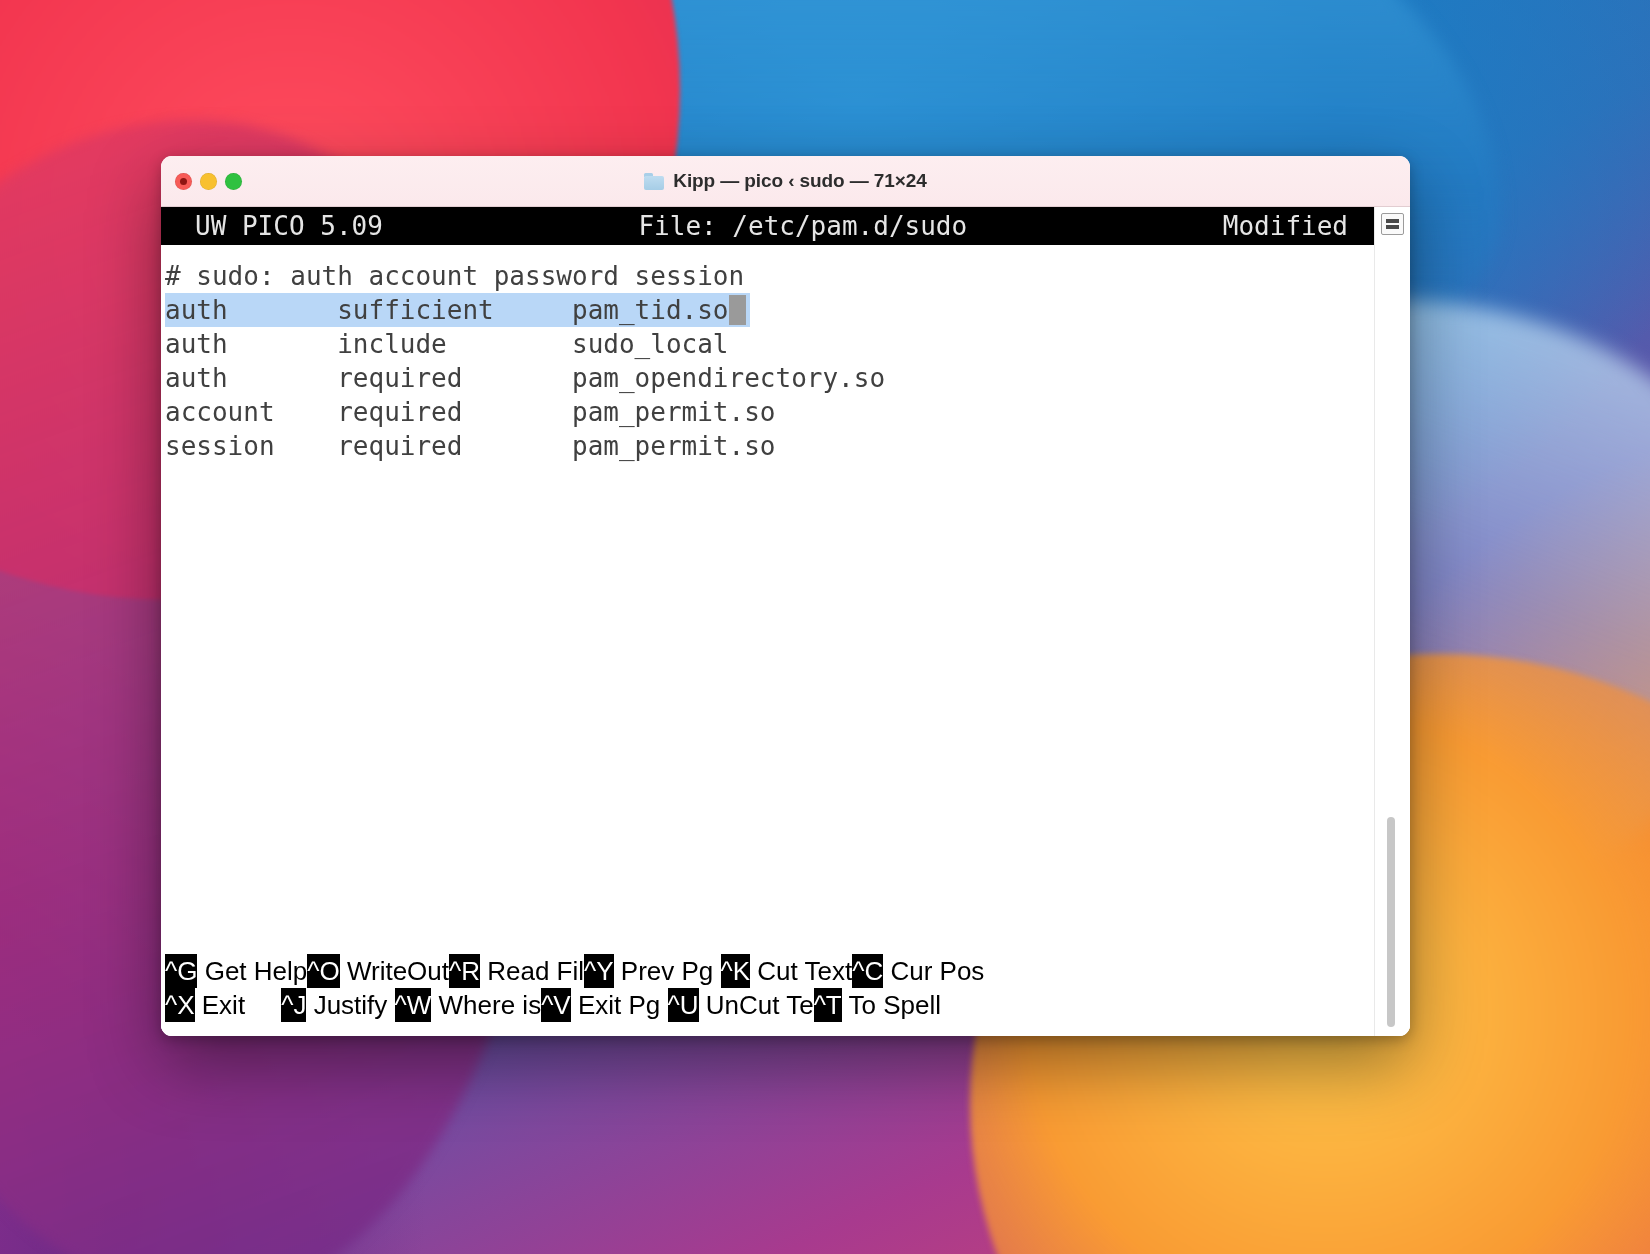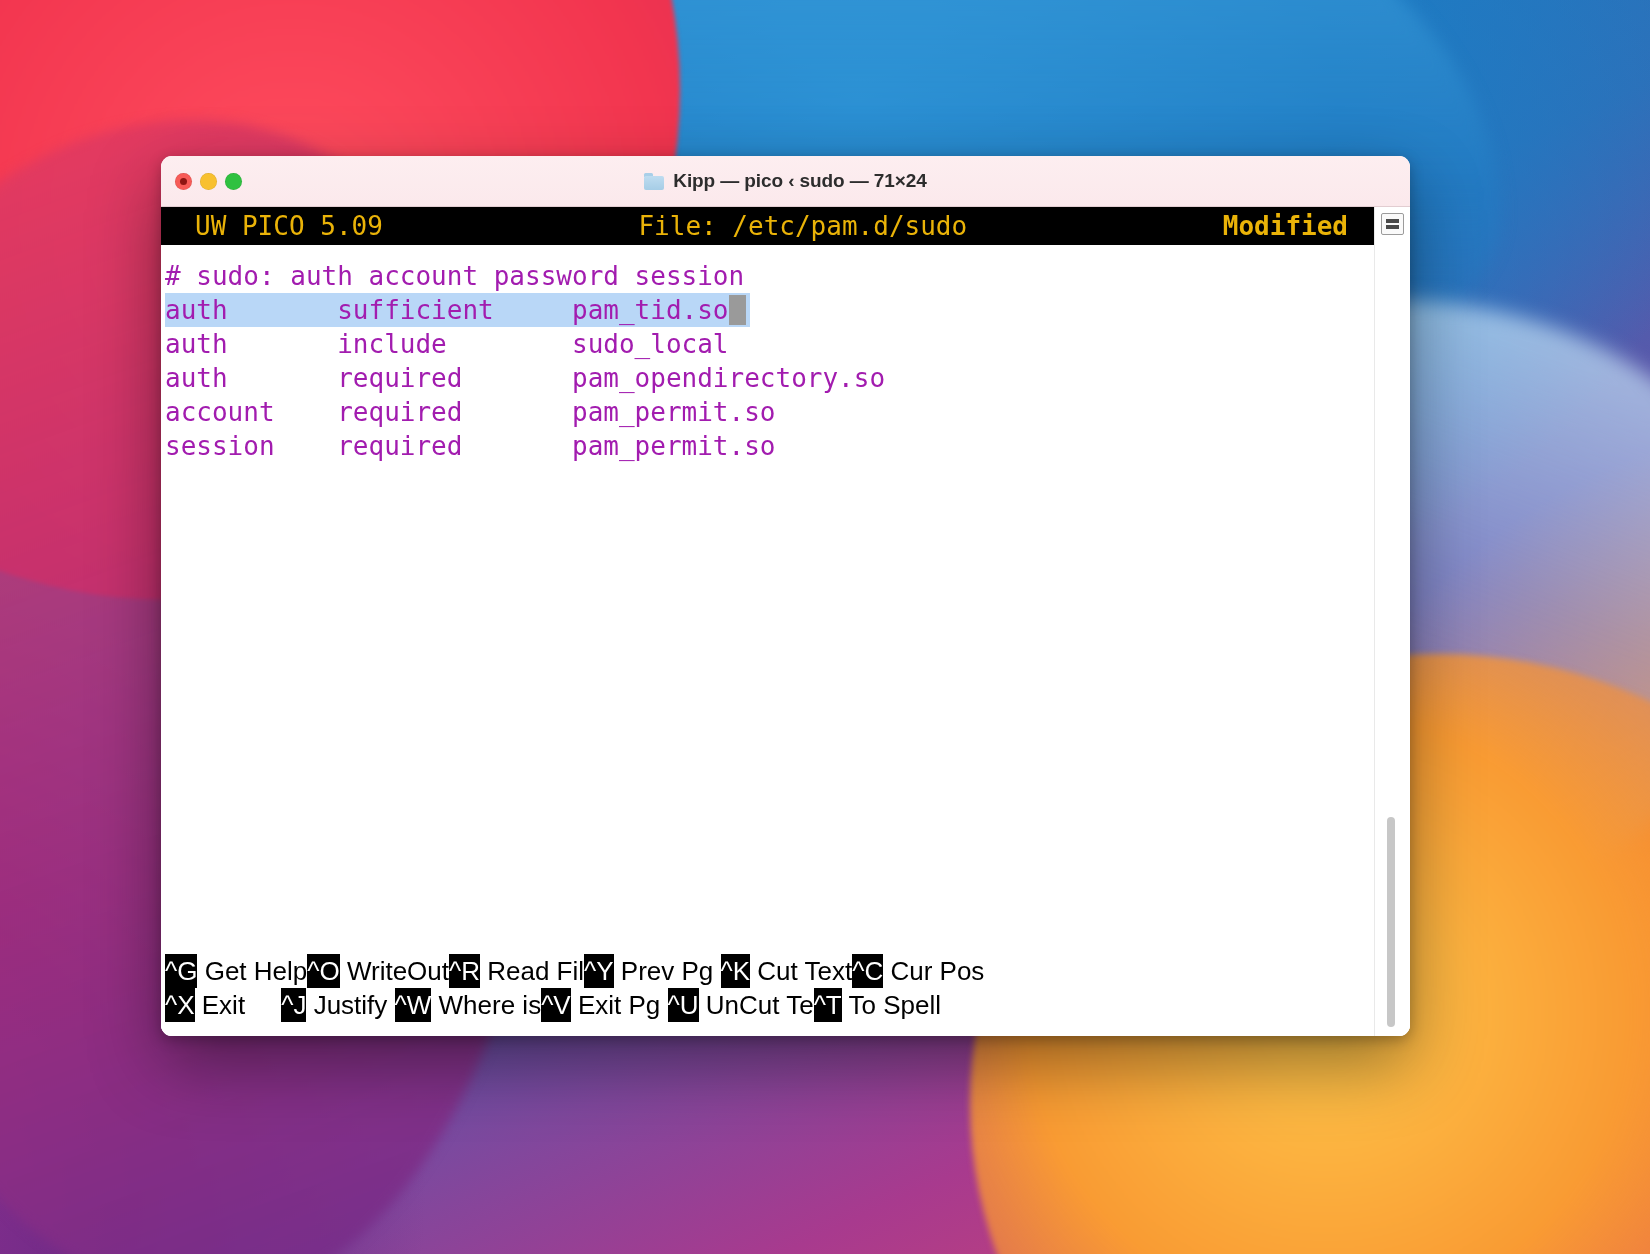--- a/index.html
+++ b/index.html
@@ -158,47 +158,47 @@
     min-width: 0;
     background: #ffffff;
     font-family: "DejaVu Sans Mono", "Liberation Mono", monospace;
     font-size: 26px;
     line-height: 34px;
   }
 
   
   #pico-statusbar {
     background: #000000;
-    color: #eab308;
+    color: #e5e5e5;
     height: 38px;
     flex: 0 0 38px;
     display: flex;
     align-items: center;
     white-space: pre;
     font-family: "DejaVu Sans Mono", "Liberation Mono", monospace;
     font-size: 26px;
     letter-spacing: 0px;
     padding-left: 4px;
   }
   #pico-statusbar .sb-left   { padding-left: 30px; }
   #pico-statusbar .sb-center { flex: 1 1 auto; text-align: center; }
-  #pico-statusbar .sb-right  { padding-right: 26px; font-weight: bold; }
+  #pico-statusbar .sb-right  { padding-right: 26px; }
 
   
   #editor-text {
     flex: 1 1 auto;
     padding: 14px 0 0 4px;
     min-height: 0;
     overflow: hidden;
   }
   .code-line {
     white-space: pre;
     height: 34px;
     line-height: 34px;
-    color: #a21caf;
+    color: #404040;
     padding-left: 0px;
     display: block;
   }
   .code-line.highlight {
     background: #b9d7f7;
     display: inline-block;
     min-width: 0;
     padding-right: 4px;
   }
   .line-wrap { height: 34px; }

